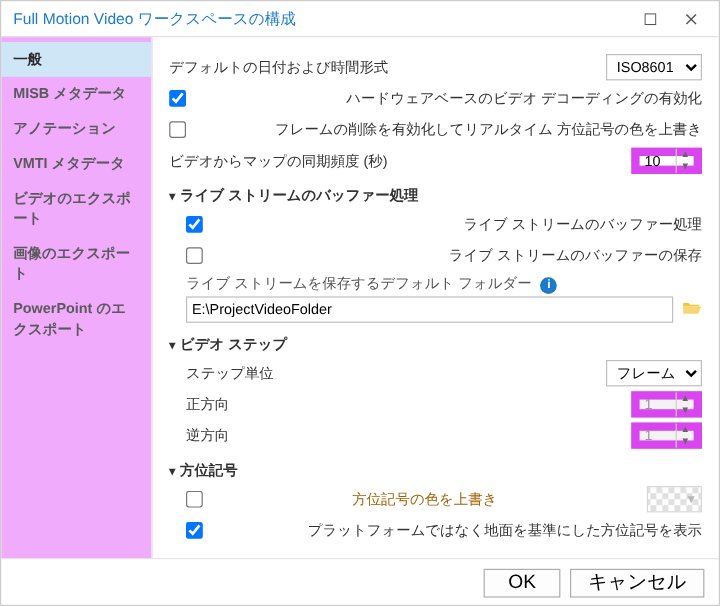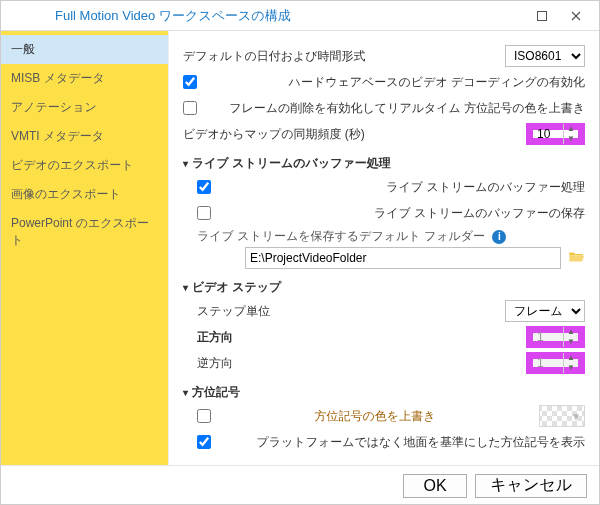--- a/index.html
+++ b/index.html
@@ -1,40 +1,40 @@
 <!DOCTYPE html>
 <html><head>
 <meta charset="utf-8">
 <style>
   * { box-sizing: border-box; font-family: "Segoe UI", "Meiryo", "Yu Gothic", sans-serif; }
   body { margin:0; padding:0; background:#fff; width:600px; height:505px; overflow:hidden; border:1px solid #ccc; font-size:12px; color:#333; }
   .titlebar { height:30px; display:flex; align-items:center; padding:0 6px 0 10px; border-bottom:1px solid #e0e0e0; }
-  .titlebar .title { color:#1d7bc7; font-size:13px; flex:1;margin-left:44px; }
+  .titlebar .title { color:#1d7bc7; font-size:13px; flex:1; }
   .titlebar .winbtn { width:34px; height:28px; display:flex; align-items:center; justify-content:center; color:#555; }
   .body { display:flex; height:434px; }
-  .sidebar { width:168px; background:#fde047; border-right:1px solid #eee; padding-top:4px; }
+  .sidebar { width:126px; background:#f0abfc; border-right:1px solid #eee; padding-top:4px;font-weight:bold; }
   .side-item { padding:6px 10px; color:#5a5a5a; cursor:default; font-size:12px; }
   .side-item.selected { background:#cfe6f7; color:#2a2a2a; }
   .content { flex:1; padding:10px 14px 8px 14px; overflow:auto; }
   .row { display:flex; align-items:center; margin:4px 0; gap:8px; min-height:22px;justify-content:space-between; }
   .row.cb { gap:6px; }
   .lbl-w { min-width:164px; }
   select, input[type=text] { border:1px solid #bfbfbf; height:22px; padding:1px 4px; font-size:12px; background:#fff; }
   select { width:80px; }
   .w-wide { width:80px; }
   .spin { border:7px solid #d946ef; height:22px; display:inline-flex; align-items:center; }
   .spin input { border:none; width:30px; height:20px; padding:0 4px; font-size:12px; background:transparent; }
   .spin.disabled { background:#f3f3f3; color:#999; }
   .spin.disabled input { color:#999; }
   .spin .arrows { display:flex; flex-direction:column; border-left:1px solid #ccc; height:20px; }
   .spin .arrows span { font-size:8px; height:10px; width:14px; line-height:10px; text-align:center; color:#666; }
   .section-head { margin-top:10px; margin-bottom:4px; font-weight:600; color:#333; display:flex; align-items:center; gap:4px; }
   .section-head .chev { font-size:10px; }
   .field-label { color:#555; margin-top:4px; }
-  .path-row { display:flex; align-items:center; gap:6px; margin-top:2px;margin-left:48px; }
+  .path-row { display:flex; align-items:center; gap:6px; margin-top:2px; }
   .path-input { flex:1; }
   .folder-icon { width:18px; height:18px; }
   .info-icon { display:inline-block; width:14px; height:14px; border-radius:50%; background:#1d7bc7; color:#fff; font-size:10px; line-height:14px; text-align:center; margin-left:4px; font-weight:bold; }
   .footer { height:40px; border-top:1px solid #e5e5e5; display:flex; justify-content:flex-end; align-items:center; padding-right:12px; gap:8px; }
   .btn { border:1px solid #adadad; background:#fdfdfd; height:24px; min-width:64px; padding:0 14px; font-size:16px; }
   .swatch { width:46px; height:22px; border:1px solid #bfbfbf; background:repeating-conic-gradient(#ccc 0 25%, #fff 0 50%) 50%/10px 10px; display:inline-flex; align-items:center; opacity:.6; }
   .swatch .dd { margin-left:auto; font-size:10px; padding-right:3px; color:#888; }
   input[type=checkbox] { width:14px; height:14px; margin:0; }
   .cb-disabled { color:#a16207; }
 </style>
@@ -123,21 +123,21 @@
     <div class="section-head">
       <span class="chev">▾</span>
       <span>ビデオ ステップ</span>
     </div>
     <div style="padding-left:14px;">
       <div class="row">
         <span style="min-width:80px;">ステップ単位</span>
         <select><option>フレーム</option></select>
       </div>
       <div class="row">
-        <span style="min-width:80px;font-weight:bold;">正方向</span>
+        <span style="min-width:80px;">正方向</span>
         <span class="spin disabled">
             <input disabled="" value="1" style="">
             <span class="arrows">
               <span>▲</span>
               <span>▼</span>
             </span>
           </span>
       </div>
       <div class="row">
         <span style="min-width:80px;">逆方向</span>

